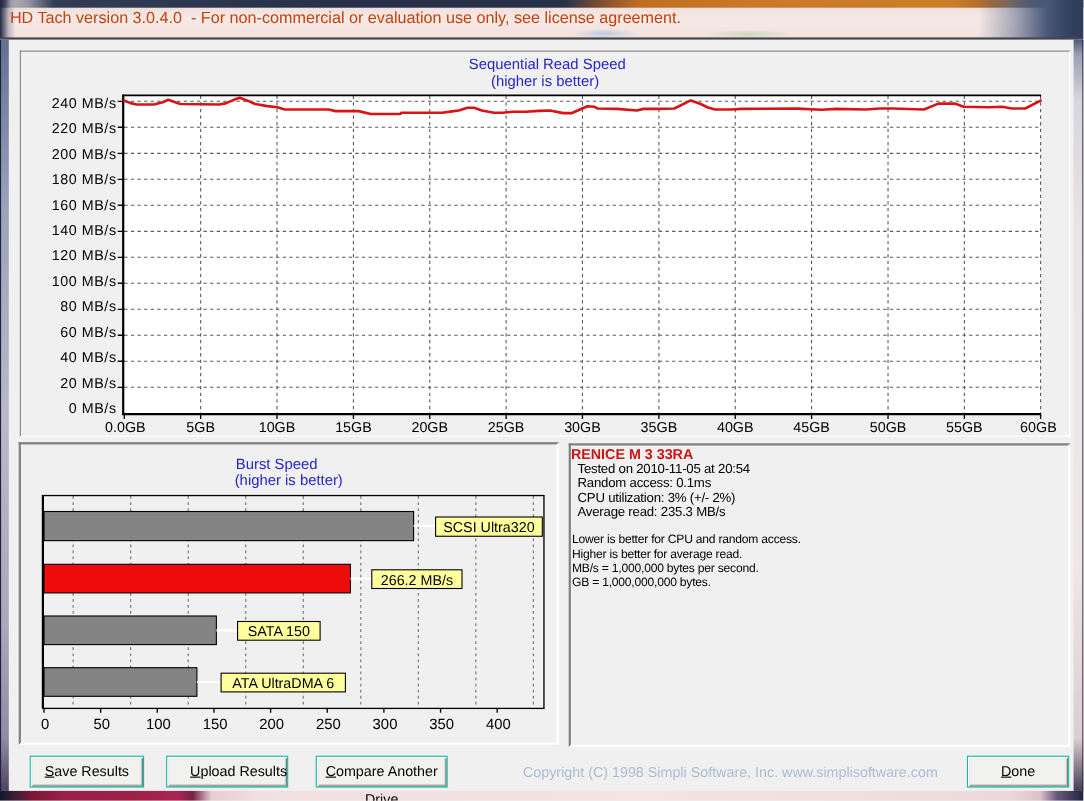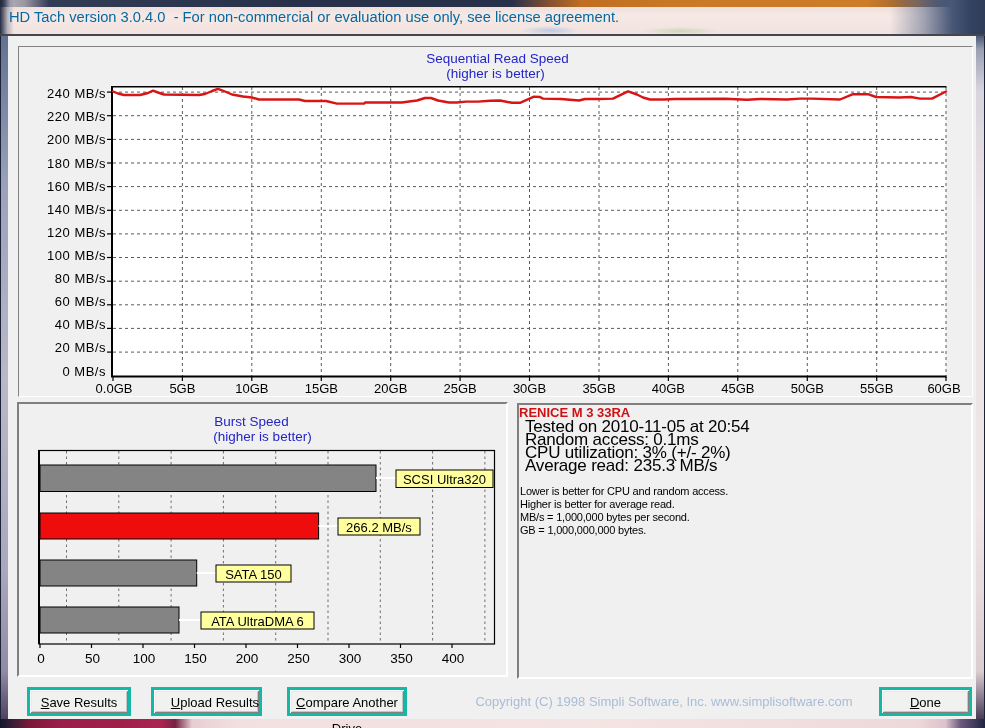--- a/index.html
+++ b/index.html
@@ -1,34 +1,34 @@
 <!DOCTYPE html>
 <html><head>
 <meta charset="utf-8">
 <style>
 * { margin:0; padding:0; box-sizing:border-box; }
 html,body { width:985px; height:728px; overflow:hidden; }
 body { font-family:"Liberation Sans", sans-serif; position:relative; background:#f0f0f0; }
 .abs { position:absolute; }
 .bluetitle { color:#2424c8; font-size:13.5px; text-align:center; }
 svg text { font-family:"Liberation Sans", sans-serif; }
-.btn { position:absolute; height:29px; background:#f1f1ef; border:3px solid #14b8a6;
+.btn { position:absolute; height:29px; background:#f1f1ef; border:1px solid #14b8a6;
   box-shadow: inset 1px 1px 0 #ffffff, inset -1px -1px 0 #808080, inset 2px 2px 0 #eaeae8, inset -2px -2px 0 #c6c6c4;
   font-size:13px; text-align:center; line-height:26px; color:#000; }
 </style>
 </head>
 <body>
 
 <div class="abs" id="titlebar" style="left:0;top:0;width:985px;height:35px;background:linear-gradient(180deg,#e9d8d5 0%,#f6e9e5 45%,#f2e2df 100%);"></div>
 <div class="abs" style="left:520px;top:26px;width:60px;height:9px;background:radial-gradient(ellipse at center,rgba(140,180,230,0.55),rgba(140,180,230,0) 70%);"></div>
 <div class="abs" style="left:640px;top:27px;width:80px;height:8px;background:radial-gradient(ellipse at center,rgba(170,200,150,0.5),rgba(170,200,150,0) 70%);"></div>
 <div class="abs" style="left:0;top:0;width:985px;height:7px;background:linear-gradient(90deg,#20222e 0%,#b0acb4 1%,#9a97a2 2.5%,#333c55 5%,#273149 30%,#273149 52%,#89542f 56%,#c06e22 59%,#ca7a26 70%,#cc7d28 88%,#936034 93%,#2c3752 96%,#1f2940 100%);"></div>
 <div class="abs" style="right:0;top:0;width:95px;height:35px;background:linear-gradient(to left,#2e3c59 0%,#33425f 15%,#4a5878 35%,rgba(95,110,140,0.55) 65%,rgba(120,130,160,0) 100%);"></div>
 <div class="abs" style="left:0;top:0;width:14px;height:35px;background:linear-gradient(to right,#232a40 0%,rgba(80,90,120,0.35) 55%,rgba(120,130,160,0) 100%);"></div>
-<div class="abs" style="left:9px;top:9px;font-size:14.7px;color:#0369a1;">HD Tach version 3.0.4.0&nbsp; - For non-commercial or evaluation use only, see license agreement.</div>
+<div class="abs" style="left:9px;top:9px;font-size:14.7px;color:#c2410c;">HD Tach version 3.0.4.0&nbsp; - For non-commercial or evaluation use only, see license agreement.</div>
 
 <div class="abs" style="left:0;top:34px;width:985px;height:2px;background:#45454e;"></div>
 <div class="abs" style="left:0;top:36px;width:8px;height:683px;background:linear-gradient(180deg,#627091 0%,#9aa2bb 22%,#bab8c8 50%,#aba7bc 78%,#918aa5 93%,#4e4260 100%);box-shadow:inset 1px 0 0 #1c2338;"></div>
 <div class="abs" style="left:976px;top:36px;width:9px;height:683px;background:linear-gradient(180deg,#4c5a78 0%,#9aa0b2 2%,#d8d4dd 8%,#ebe3e5 25%,#efe6e5 70%,#dccdd0 93%,#463d57 100%);box-shadow:inset -1px 0 0 #1c2338;"></div>
 <div class="abs" style="left:0;top:719px;width:985px;height:9px;background:linear-gradient(90deg,#11162b 0%,#3f1f38 1.5%,#7c1838 3%,#9a1e4a 6%,#9e2049 12%,#aa2452 16.5%,#742343 17.8%,#e8cdd2 19.5%,#f2dfe0 24%,#f4e4e2 60%,#eed9da 93%,#dcc2cb 96%,#6d5a7d 97.5%,#1f2440 100%);"></div>
 
 <div class="abs" style="left:18px;top:46px;width:955px;height:351px;border-top:1px solid #838383;border-left:1px solid #838383;border-right:1px solid #ffffff;border-bottom:1px solid #ffffff;background:#f0f0f0;"></div>
 <div class="abs bluetitle" style="left:18px;top:51px;width:959px;">Sequential Read Speed</div>
 <div class="abs bluetitle" style="left:18px;top:66px;width:955px;">(higher is better)</div>
 
@@ -201,21 +201,21 @@
     <text x="230" y="260.5">200</text>
       <text x="281.5" y="260.5">250</text>
     <text x="333" y="260.5">300</text>
       <text x="384.5" y="260.5">350</text>
     <text x="436" y="260.5">400</text>
   </g>
 </svg>
 
 <div class="abs" style="left:517px;top:403px;width:456px;height:276px;border-top:2px solid #7f7f7f;border-left:2px solid #7f7f7f;border-right:2px solid #ffffff;border-bottom:2px solid #ffffff;background:#f0f0f0;"></div>
 <div class="abs" style="left:519px;top:405px;font-size:13px;font-weight:bold;color:#cc1212;">RENICE M 3 33RA</div>
-<div class="abs" style="left:525px;top:420px;font-size:17px;letter-spacing:-0.2px;color:#000;line-height:13px;">
+<div class="abs" style="left:525px;top:420px;font-size:12px;letter-spacing:-0.2px;color:#000;line-height:13px;">
 Tested on 2010-11-05 at 20:54<br>
 Random access: 0.1ms<br>
 CPU utilization: 3% (+/- 2%)<br>
 Average read: 235.3 MB/s
 </div>
 <div class="abs" style="left:520px;top:485px;font-size:11px;letter-spacing:-0.2px;color:#000;line-height:13px;">
 Lower is better for CPU and random access.<br>
 Higher is better for average read.<br>
 MB/s = 1,000,000 bytes per second.<br>
 GB = 1,000,000,000 bytes.

